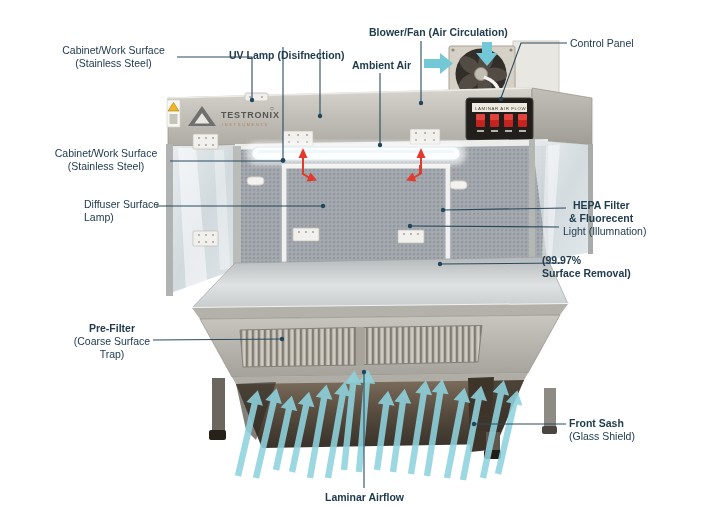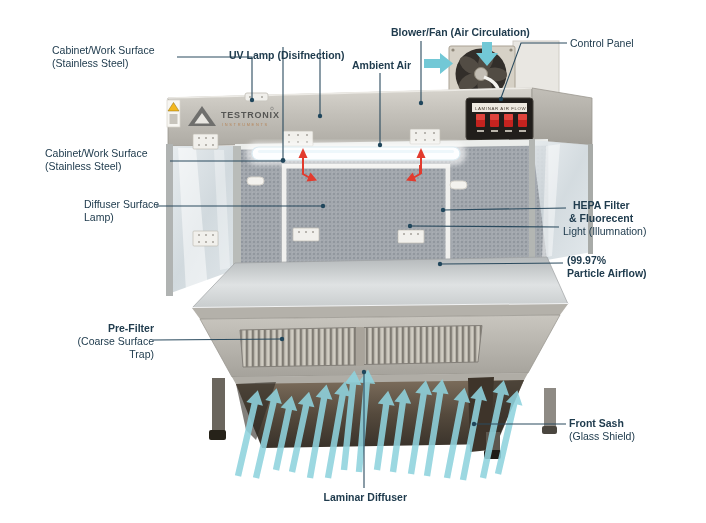--- a/index.html
+++ b/index.html
@@ -2,22 +2,22 @@
 <html><head>
 <meta charset="utf-8">
 <style>
   html,body{margin:0;padding:0;background:#fff;}
   .stage{position:relative;width:706px;height:523px;background:#ffffff;overflow:hidden;
          font-family:"Liberation Sans",sans-serif;}
   .stage svg{position:absolute;left:0;top:0;}
   .lbl{position:absolute;font-size:10.5px;line-height:1.24;color:#203c4e;white-space:nowrap;}
   .lbl span{display:block;}
   .b{font-weight:700;}
-  .ra{text-align:left;}
-  .ca{text-align:right;}
+  .ra{text-align:center;}
+  .ca{text-align:center;}
   .ind1{padding-left:10px;}
   .ind2{padding-left:6px;}
 </style>
 </head>
 <body>
 
 <div class="stage">
 
 <svg width="706" height="523" viewBox="0 0 706 523">
   <defs>
@@ -301,21 +301,21 @@
 </div>
 
 <div class="lbl b" style="left:229px;top:33px;margin-top:16px;">
   <span>UV Lamp (Disifnection)</span>
 </div>
 
 <div class="lbl b" style="left:352px;top:59px;">
   <span>Ambient Air</span>
 </div>
 
-<div class="lbl b" style="left:391px;top:26px;">
+<div class="lbl b" style="left:369px;top:26px;">
   <span>Blower/Fan (Air Circulation)</span>
 </div>
 
 <div class="lbl" style="left:570px;top:37px;">
   <span>Control Panel</span>
 </div>
 
 <div class="lbl ra" style="left:45px;top:147px;width:122px;">
   <span>Cabinet/Work Surface</span>
   <span>(Stainless Steel)</span>
@@ -325,33 +325,33 @@
   <span>Diffuser Surface</span>
   <span>Lamp)</span>
 </div>
 
 <div class="lbl" style="left:563px;top:199px;">
   <span class="b ind1">HEPA Filter</span>
   <span class="b ind2">&amp; Fluorecent</span>
   <span>Light (Illumnation)</span>
 </div>
 
-<div class="lbl b" style="left:567px;top:254px;">
+<div class="lbl b" style="left:542px;top:254px;">
   <span>(99.97%</span>
-  <span>Particle Airflow)</span>
+  <span>Surface Removal)</span>
 </div>
 
 <div class="lbl ca" style="left:70px;top:322px;width:84px;">
   <span class="b">Pre-Filter</span>
   <span>(Coarse Surface</span>
   <span>Trap)</span>
 </div>
 
 <div class="lbl" style="left:569px;top:417px;">
   <span class="b">Front Sash</span>
   <span>(Glass Shield)</span>
 </div>
 
 <div class="lbl b ca" style="left:322px;top:491px;width:85px;">
-  <span>Laminar Diffuser</span>
+  <span>Laminar Airflow</span>
 </div>
 
 </div>
 
 </body></html>

